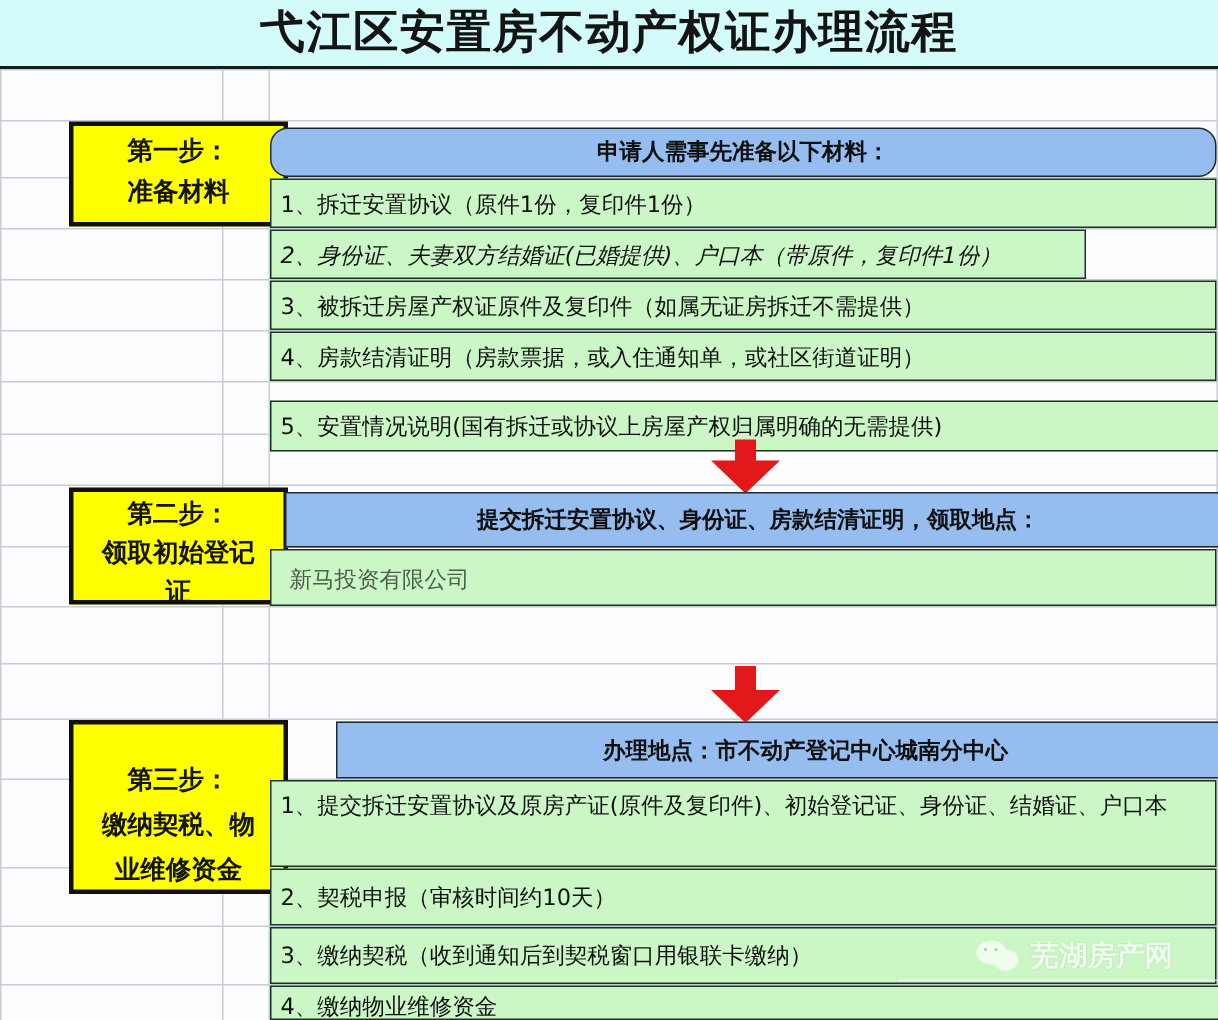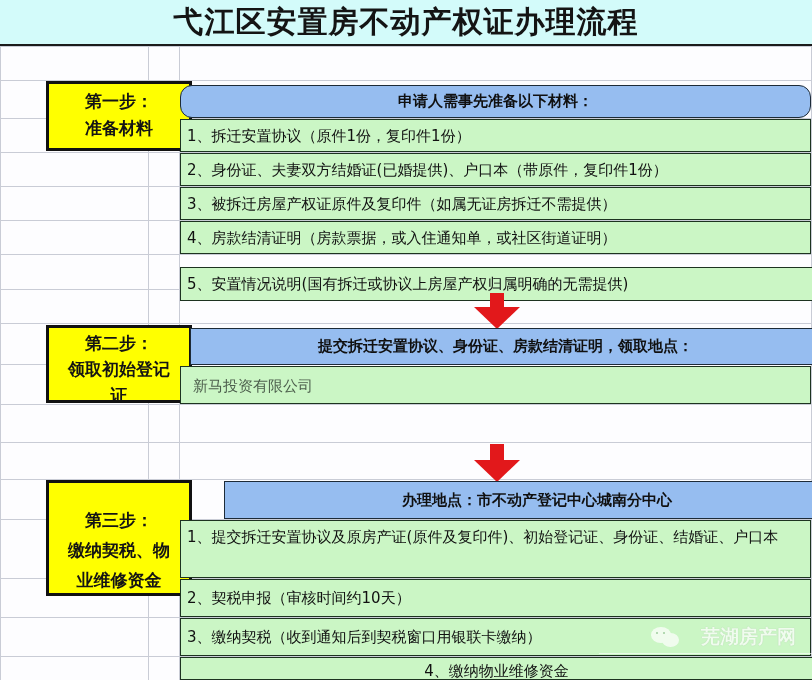--- a/index.html
+++ b/index.html
@@ -129,21 +129,21 @@
     border-left: 23px solid transparent;
     border-right: 23px solid transparent;
     border-top: 22px solid #e2181b;
   }
 
   
   #watermark {
     position: absolute;
     display: flex;
     align-items: center;
-    gap: 20px;
+    gap: 6px;
     opacity: 0.72;
     pointer-events: none;
     justify-content: space-between;
   }
   #watermark .wm-label {
     font-size: 19px;
     font-weight: bold;
     color: #ffffff;
     white-space: nowrap;
     text-shadow: 0 0 1px rgba(120,140,120,.6);
@@ -207,21 +207,21 @@
   </div>
 
   <div class="step-box" style="left:2px; top:81px; width:146px; height:70px;">
     <span class="sl">第一步：</span>
     <span class="sl">准备材料</span>
   </div>
 
   <div class="hdr" style="left:180px; top:85px; width:631px; height:33px; line-height:31px;border-radius:12px;">申请人需事先准备以下材料：</div>
 
   <div class="row" style="left:180px; top:119px; width:631px; height:33px;">1、拆迁安置协议（原件1份，复印件1份）</div>
-  <div class="row" style="left:180px; top:153px; width:631px; height:33px;">2、身份证、夫妻双方结婚证(已婚提供)、户口本（带原件，复印件1份）</div>
+  <div class="row" style="left:180px; top:153px; width:544px; height:33px;font-style:italic;">2、身份证、夫妻双方结婚证(已婚提供)、户口本（带原件，复印件1份）</div>
   <div class="row" style="left:180px; top:187px; width:631px; height:33px;">3、被拆迁房屋产权证原件及复印件（如属无证房拆迁不需提供）</div>
   <div class="row" style="left:180px; top:221px; width:631px; height:33px;">4、房款结清证明（房款票据，或入住通知单，或社区街道证明）</div>
   <div class="row" style="left:180px; top:267px; width:651px; height:34px;">5、安置情况说明(国有拆迁或协议上房屋产权归属明确的无需提供)</div>
 
   <div class="arrow" style="left:474px; top:293px; height:34px;">
     <div class="shaft" style="height:16px;"></div>
     <div class="head" style="top:14px;"></div>
   </div>
 
   <div class="step-box" style="left:2px; top:325px; width:146px; height:78px; line-height:26px; padding-top:2px;">
@@ -243,21 +243,21 @@
     <span class="sl">第三步：</span>
     <span class="sl">缴纳契税、物</span>
     <span class="sl">业维修资金</span>
   </div>
 
   <div class="hdr" style="left:180px; top:481px; width:626px; height:38px; line-height:36px;margin-left:44px;">办理地点：市不动产登记中心城南分中心</div>
 
   <div class="row" style="left:180px; top:520px; width:631px; height:58px;">1、提交拆迁安置协议及原房产证(原件及复印件)、初始登记证、身份证、结婚证、户口本</div>
   <div class="row" style="left:180px; top:579px; width:631px; height:38px; padding-top:5px;">2、契税申报（审核时间约10天）</div>
   <div class="row" style="left:180px; top:618px; width:631px; height:38px; padding-top:5px;">3、缴纳契税（收到通知后到契税窗口用银联卡缴纳）</div>
-  <div class="row" style="left:180px; top:657px; width:633px; height:23px; padding-top:0px;text-align:center;">4、缴纳物业维修资金</div>
+  <div class="row" style="left:180px; top:657px; width:633px; height:23px; padding-top:0px;">4、缴纳物业维修资金</div>
 
   <div id="watermark" style="left:651px; top:624px;">
     <div class="wechat">
       <div class="bub b1"></div>
       <div class="bub b2"></div>
       <div class="d" style="left:5px; top:7px;"></div>
       <div class="d" style="left:12px; top:7px;"></div>
     </div>
     <div class="wm-label">芜湖房产网</div>
     <div class="wm-rule"></div>

